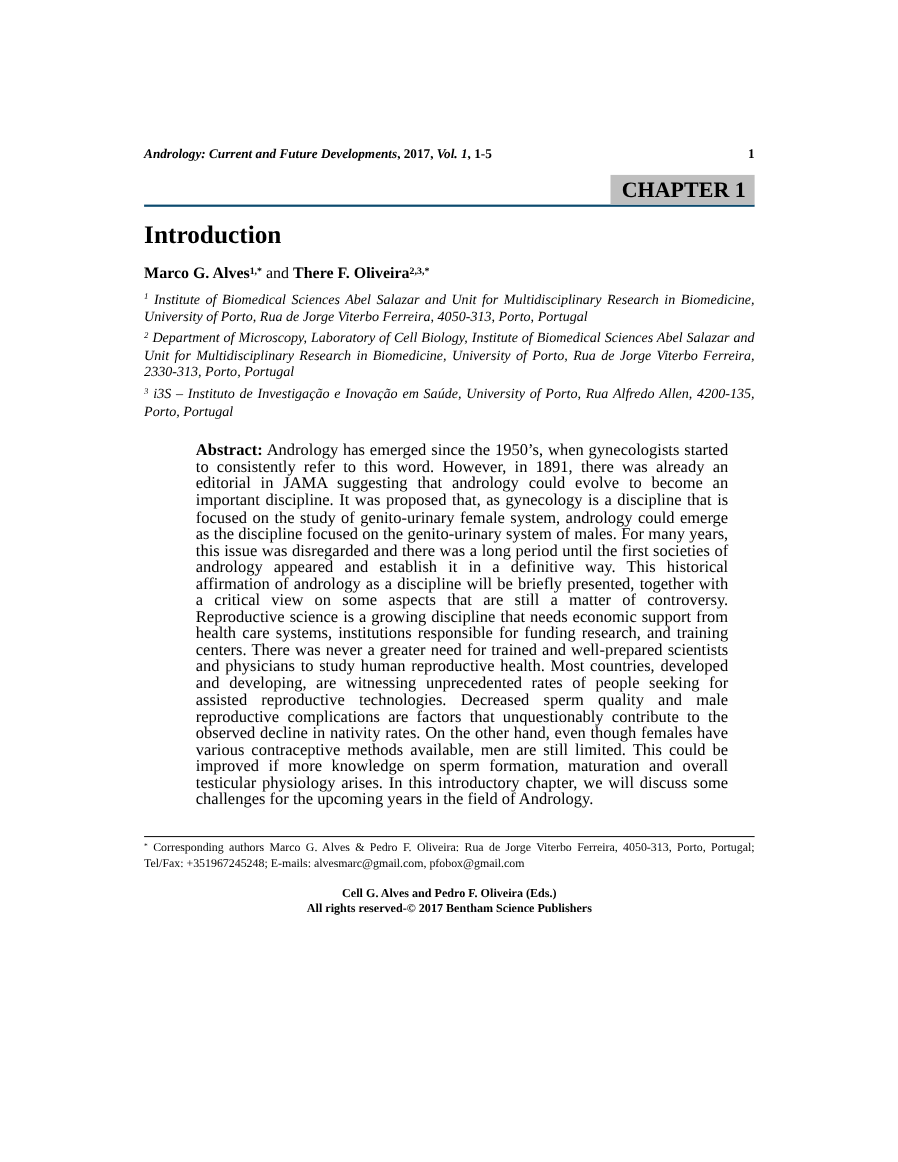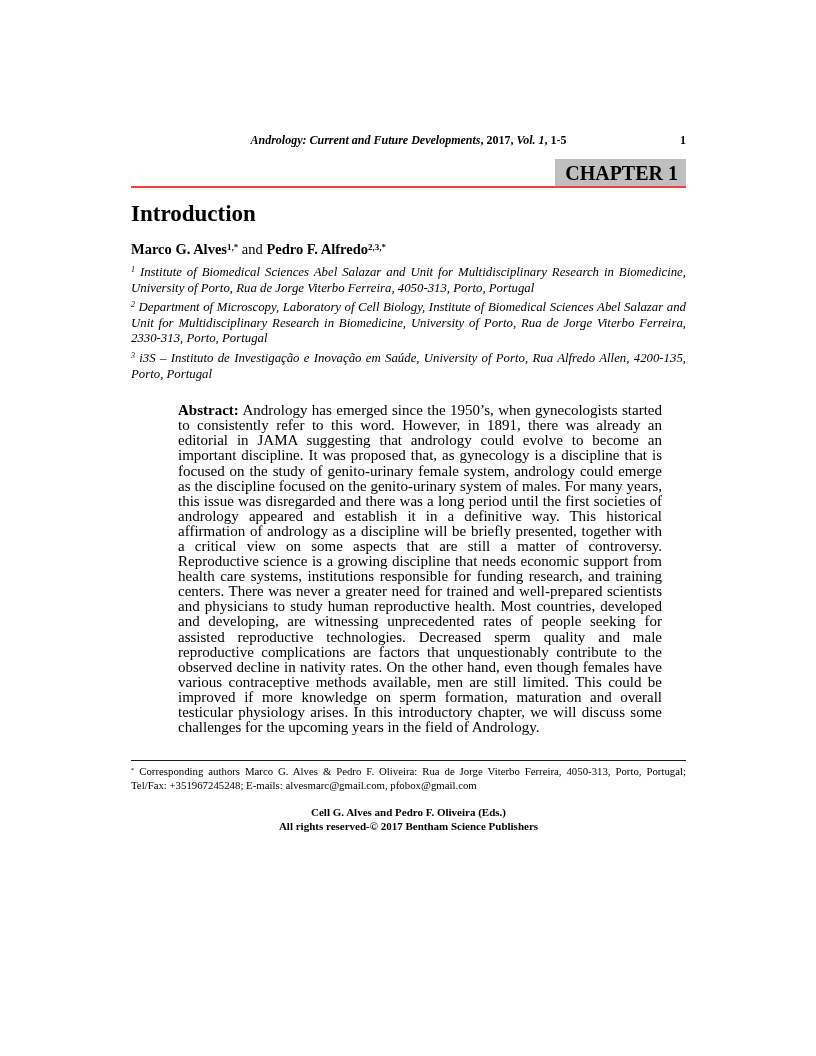--- a/index.html
+++ b/index.html
@@ -4,27 +4,27 @@
 <style>
   * { margin:0; padding:0; box-sizing:border-box; }
   html, body { background:#ffffff; }
   .page {
     width:816px; height:1056px; background:#ffffff; color:#000000;
     font-family:"Liberation Serif", serif;
     padding:133px 130px 0 131px;
     position:relative; overflow:hidden;
   }
   .running-header {
-    position:relative; text-align:center;
+    position:relative; text-align:left;
     font-weight:bold; font-size:12px; line-height:14px;
   }
   .ital { font-style:italic; }
   .pagenum { position:absolute; right:0; top:0; font-weight:bold; }
   .chapter-row {
-    margin-top:12px; border-bottom:2px solid #ef4444;
+    margin-top:12px; border-bottom:2px solid #0c4a6e;
     text-align:right; line-height:0;
   }
   .chapter-box {
     display:inline-block; font-weight:bold; font-size:20px;
     line-height:26px; padding:1px 8px 0 10px;
   }
   .doc-title { margin-top:12px; font-size:23px; font-weight:bold; line-height:28px; }
   .authors { margin-top:12px; font-size:14.5px; line-height:18px; font-weight:bold; }
   .authors .plain { font-weight:normal; }
   sup { font-size:62%; vertical-align:baseline; position:relative; top:-0.5em; line-height:0; }
@@ -54,21 +54,21 @@
     <span class="pagenum">1</span>
   </div>
 
   <div class="chapter-row">
     <span class="chapter-box" id="chapter-box" style="background: rgb(191, 191, 191);">CHAPTER 1</span>
   </div>
 
   <h1 class="doc-title">Introduction</h1>
 
   <div class="authors">
-    <span>Marco G. Alves</span><sup>1,*</sup><span class="plain"> and </span><span>Pedro F. Alfredo</span><sup>2,3,*</sup>
+    <span>Marco G. Alves</span><sup>1,*</sup><span class="plain"> and </span><span>There F. Oliveira</span><sup>2,3,*</sup>
   </div>
 
   <div class="affiliations">
     <p class="affiliation"><sup>1</sup><span> Institute of Biomedical Sciences Abel Salazar and Unit for Multidisciplinary Research in Biomedicine, University of Porto, Rua de Jorge Viterbo Ferreira, 4050-313, Porto, Portugal</span></p>
     <p class="affiliation"><sup>2</sup><span> Department of Microscopy, Laboratory of Cell Biology, Institute of Biomedical Sciences Abel Salazar and Unit for Multidisciplinary Research in Biomedicine, University of Porto, Rua de Jorge Viterbo Ferreira, 2330-313, Porto, Portugal</span></p>
     <p class="affiliation"><sup>3</sup><span> i3S – Instituto de Investigação e Inovação em Saúde, University of Porto, Rua Alfredo Allen, 4200-135, Porto, Portugal</span></p>
   </div>
 
   <div class="abstract">
     <span class="label">Abstract:</span><span> Andrology has emerged since the 1950’s, when gynecologists started to consistently refer to this word. However, in 1891, there was already an editorial in JAMA suggesting that andrology could evolve to become an important discipline. It was proposed that, as gynecology is a discipline that is focused on the study of genito-urinary female system, andrology could emerge as the discipline focused on the genito-urinary system of males. For many years, this issue was disregarded and there was a long period until the first societies of andrology appeared and establish it in a definitive way. This historical affirmation of andrology as a discipline will be briefly presented, together with a critical view on some aspects that are still a matter of controversy. Reproductive science is a growing discipline that needs economic support from health care systems, institutions responsible for funding research, and training centers. There was never a greater need for trained and well-prepared scientists and physicians to study human reproductive health. Most countries, developed and developing, are witnessing unprecedented rates of people seeking for assisted reproductive technologies. Decreased sperm quality and male reproductive complications are factors that unquestionably contribute to the observed decline in nativity rates. On the other hand, even though females have various contraceptive methods available, men are still limited. This could be improved if more knowledge on sperm formation, maturation and overall testicular physiology arises. In this introductory chapter, we will discuss some challenges for the upcoming years in the field of Andrology.</span>

